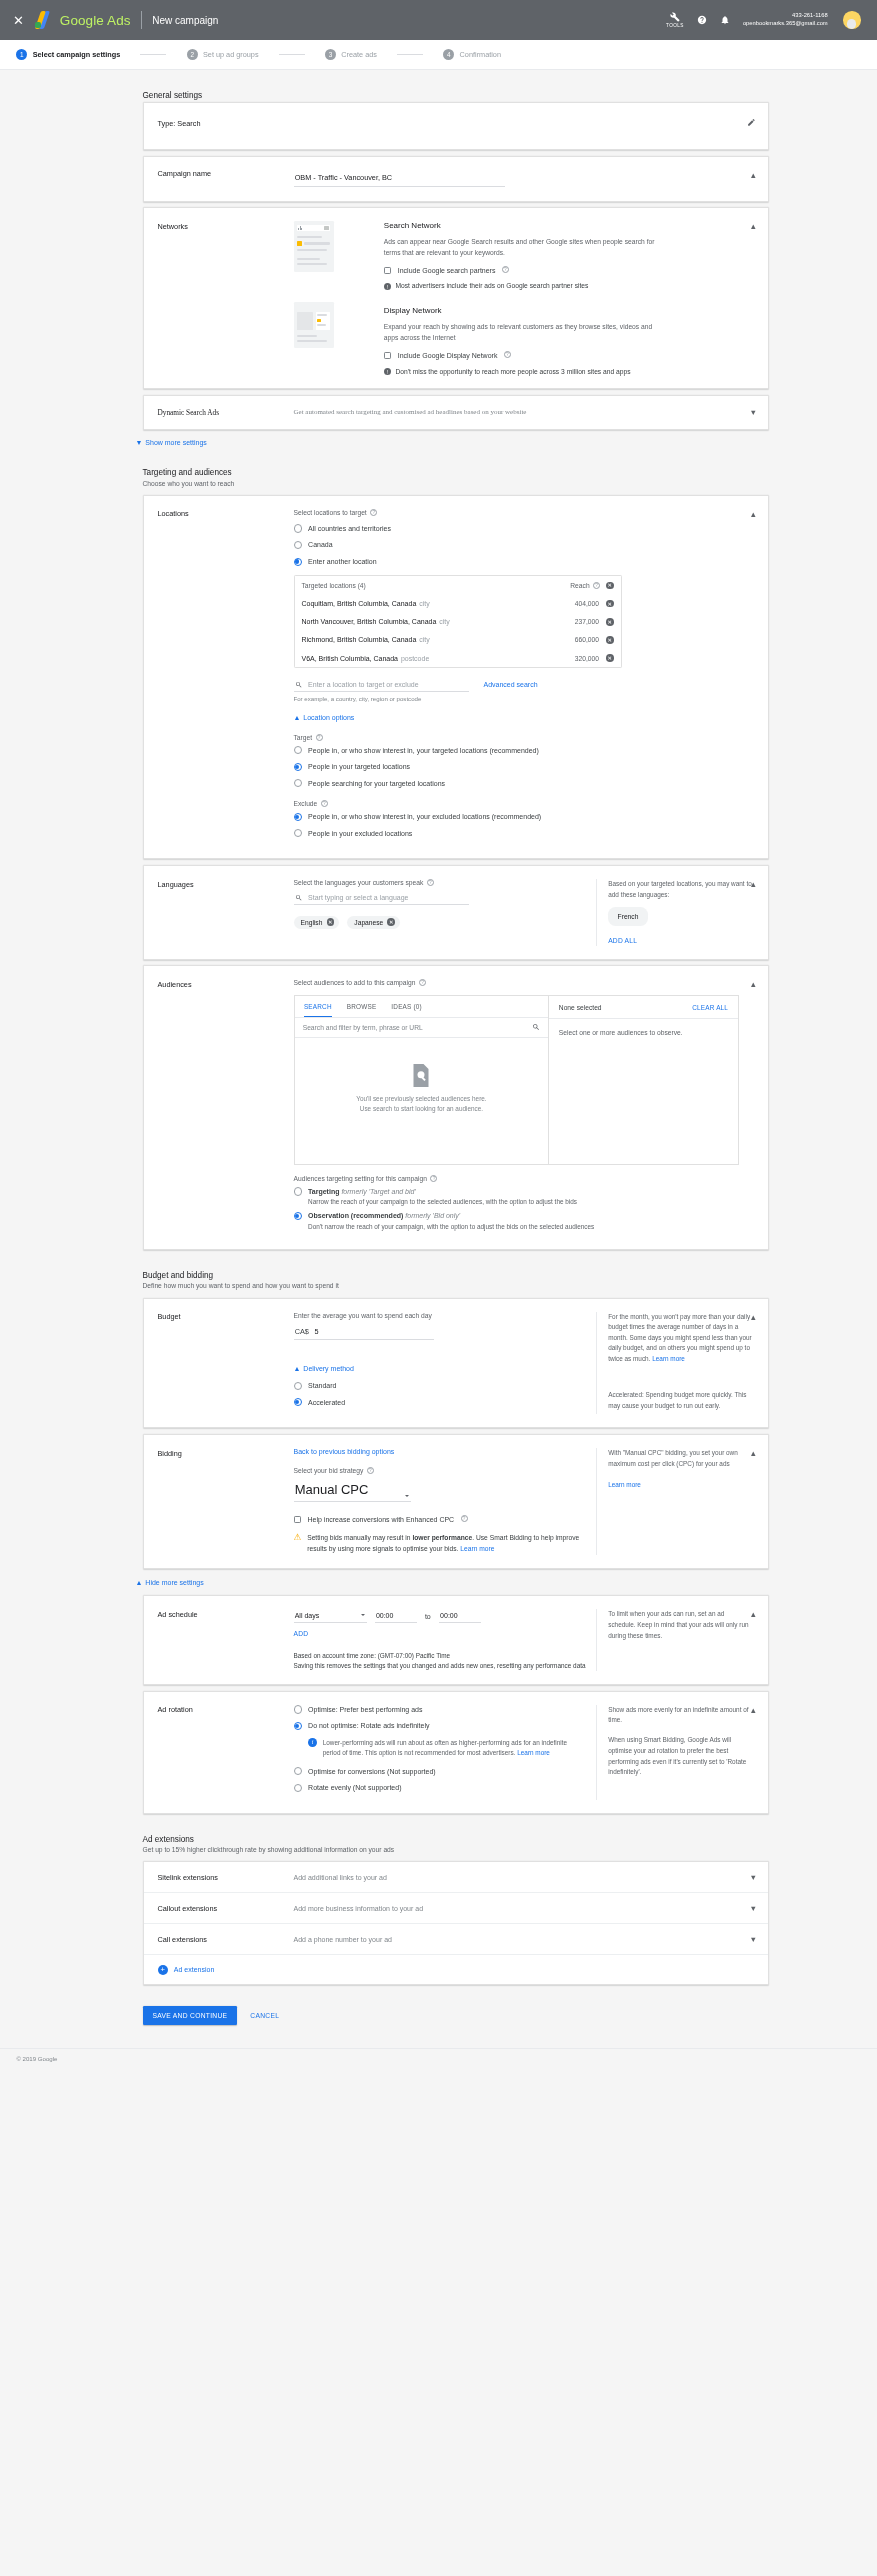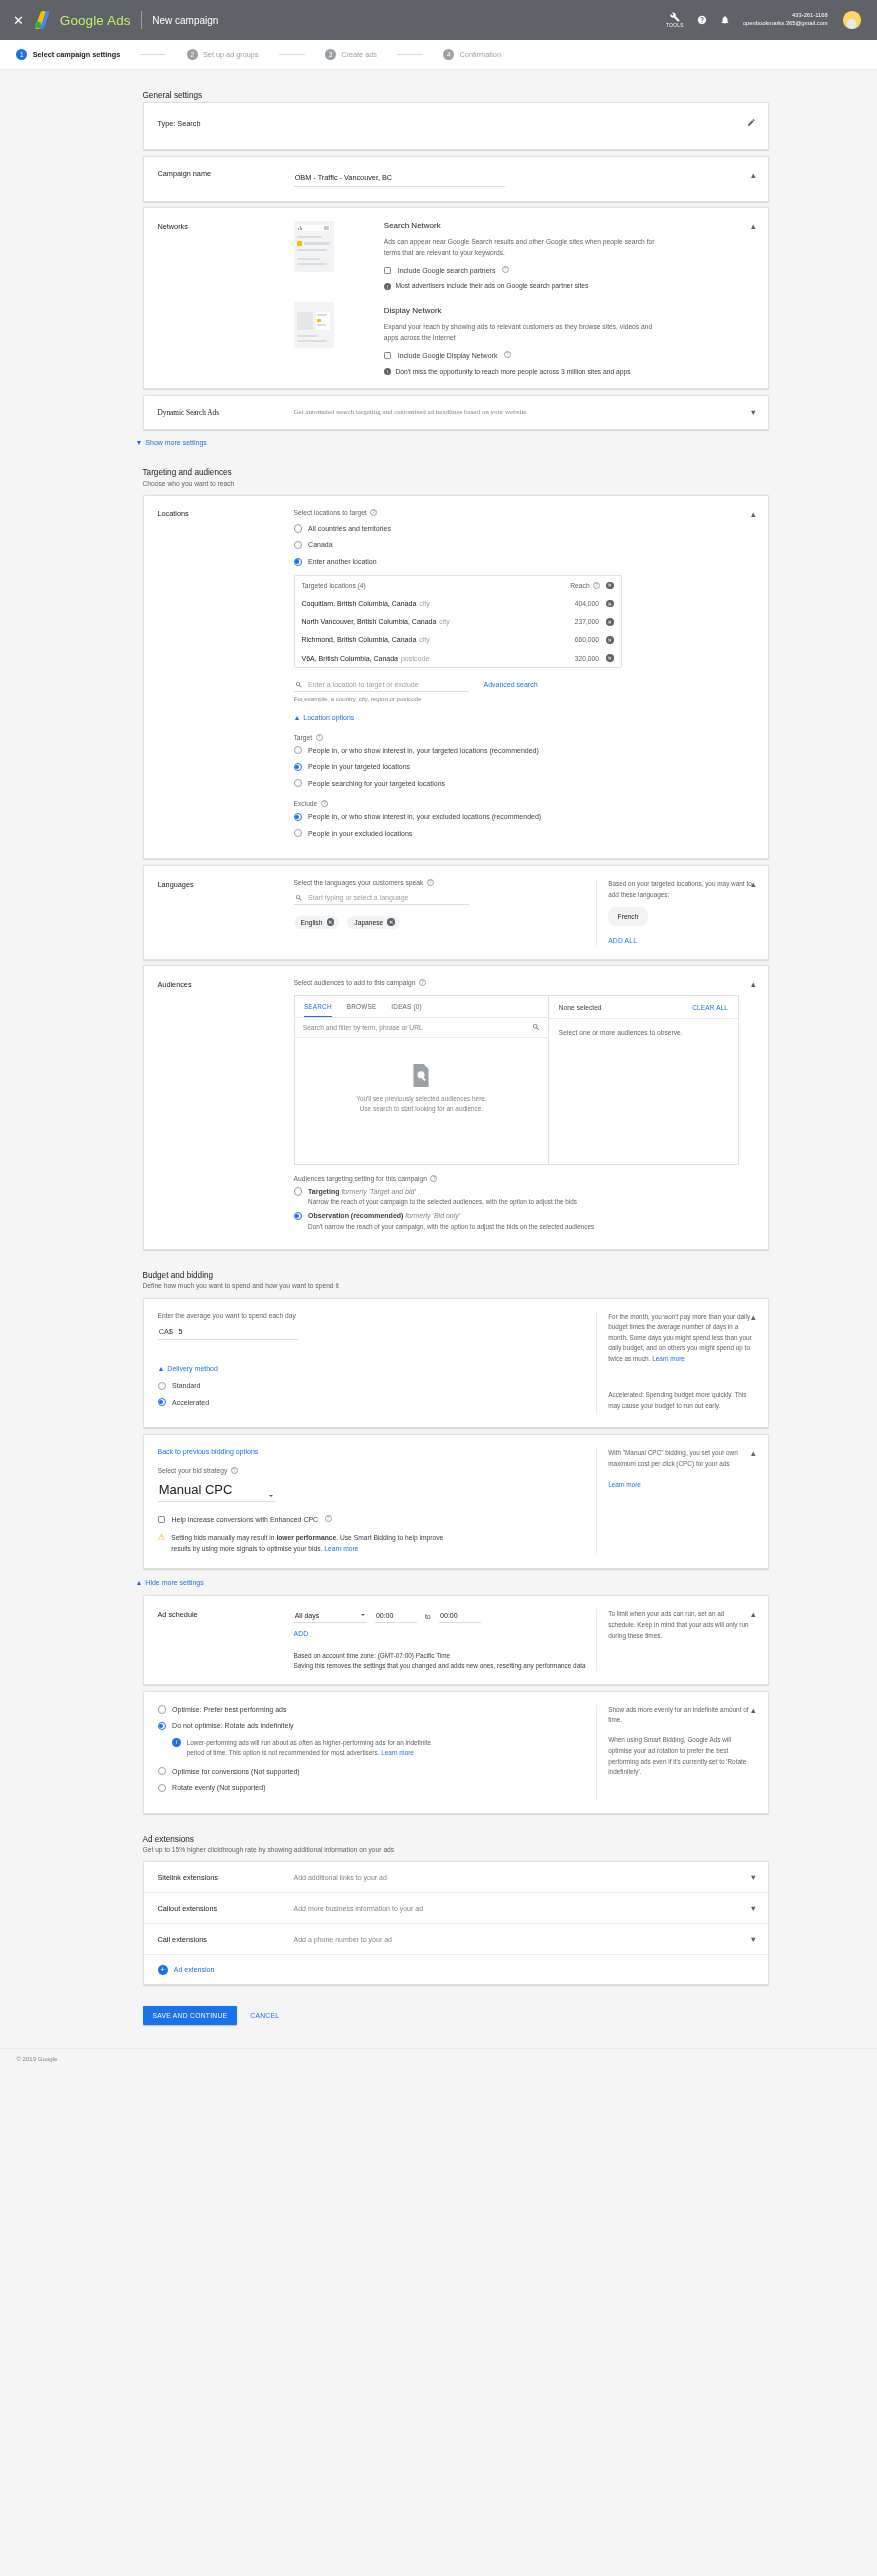--- a/index.html
+++ b/index.html
@@ -662,20 +662,21 @@
     </div>
     <div class="chev">▲</div>
   </div>
 
   
   <div class="sect-title">Budget and bidding</div>
   <div class="sect-sub">Define how much you want to spend and how you want to spend it</div>
 
   <div class="card">
     <div class="row">
+      <div class="row-label">Budget</div>
       <div class="row-body">
         <div class="label-sm">Enter the average you want to spend each day</div>
         <div class="inputline" style="max-width:140px;margin-top:3.5px;">
           <span class="cur">CA$</span>
           <span style="margin-left:3.5px;">5</span>
         </div>
 
         <div class="link-row" style="margin-top:24.6px;">
           <span>▲</span>
           <span>Delivery method</span>
@@ -696,20 +697,21 @@
         </div>
         <div style="margin-top:26px;">Accelerated: Spending budget more quickly. This may cause your budget to run out early.</div>
       </div>
     </div>
     <div class="chev">▲</div>
   </div>
 
   
   <div class="card">
     <div class="row">
+      <div class="row-label">Bidding</div>
       <div class="row-body">
         <div class="link" style="font-size:7px;">Back to previous bidding options</div>
 
         <div class="label-sm" style="margin-top:11.7px;">
           <span>Select your bid strategy</span>
           <span class="helpq">?</span>
         </div>
         <div class="select-line mt8">
           <span>Manual CPC</span>
           <span class="caret"></span>
@@ -762,20 +764,21 @@
         </div>
       </div>
       <div class="row-aside">To limit when your ads can run, set an ad schedule. Keep in mind that your ads will only run during these times.</div>
     </div>
     <div class="chev">▲</div>
   </div>
 
   
   <div class="card">
     <div class="row">
+      <div class="row-label">Ad rotation</div>
       <div class="row-body">
         <div class="opt" style="margin-top:0;">
           <div class="radio"></div>
           <div class="opt-text muted">Optimise: Prefer best performing ads</div>
         </div>
         <div class="opt">
           <div class="radio on"></div>
           <div class="opt-text">Do not optimise: Rotate ads indefinitely</div>
         </div>
         <div class="info-note">

